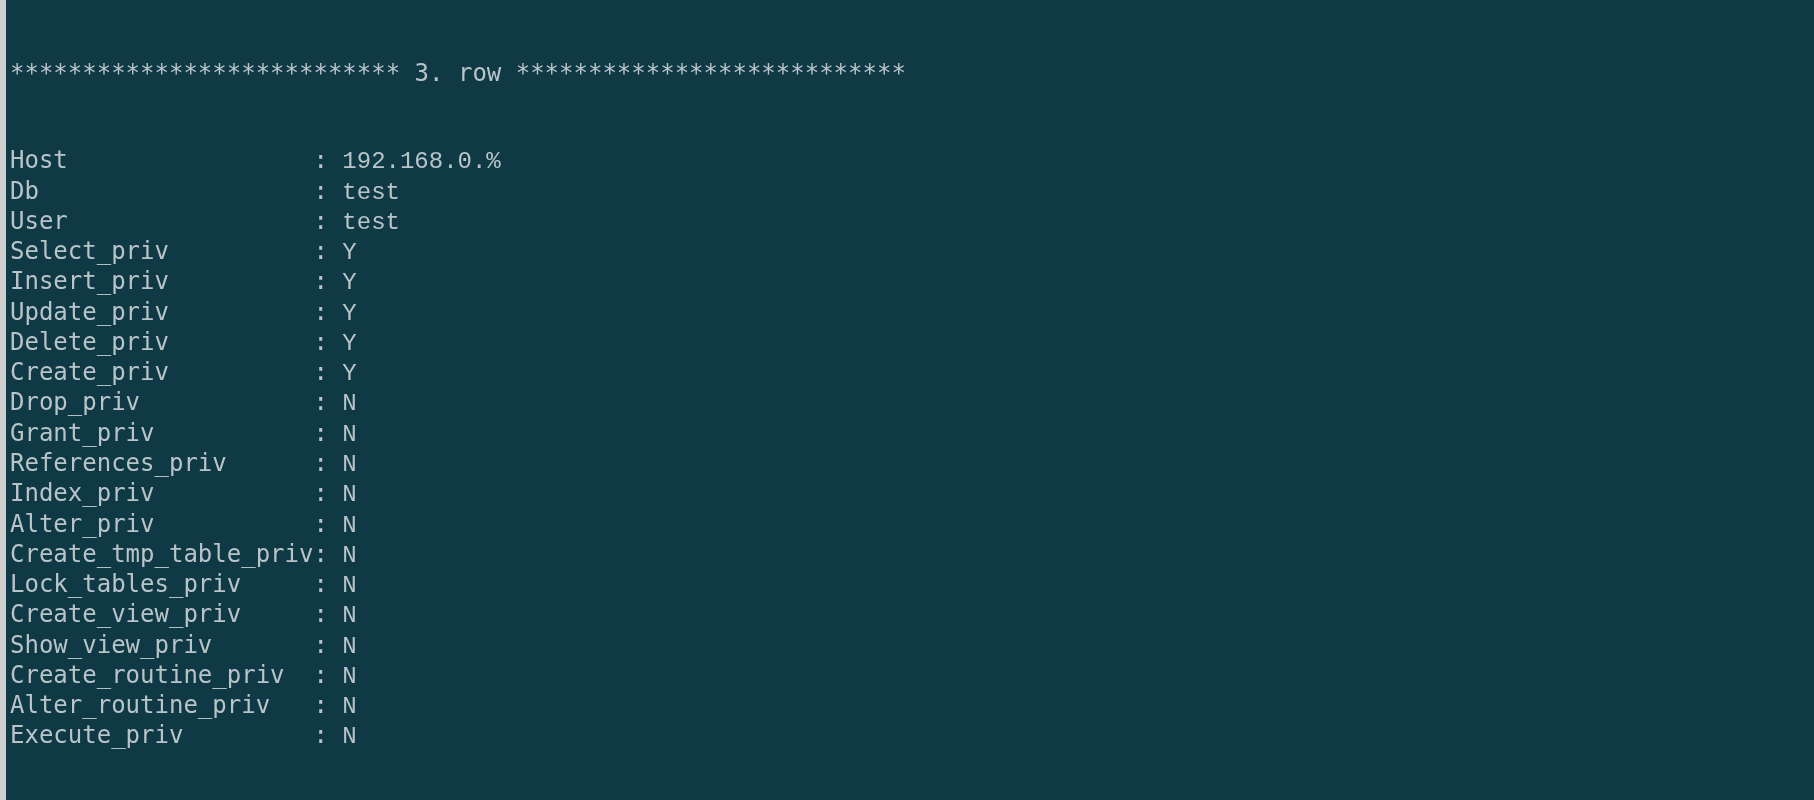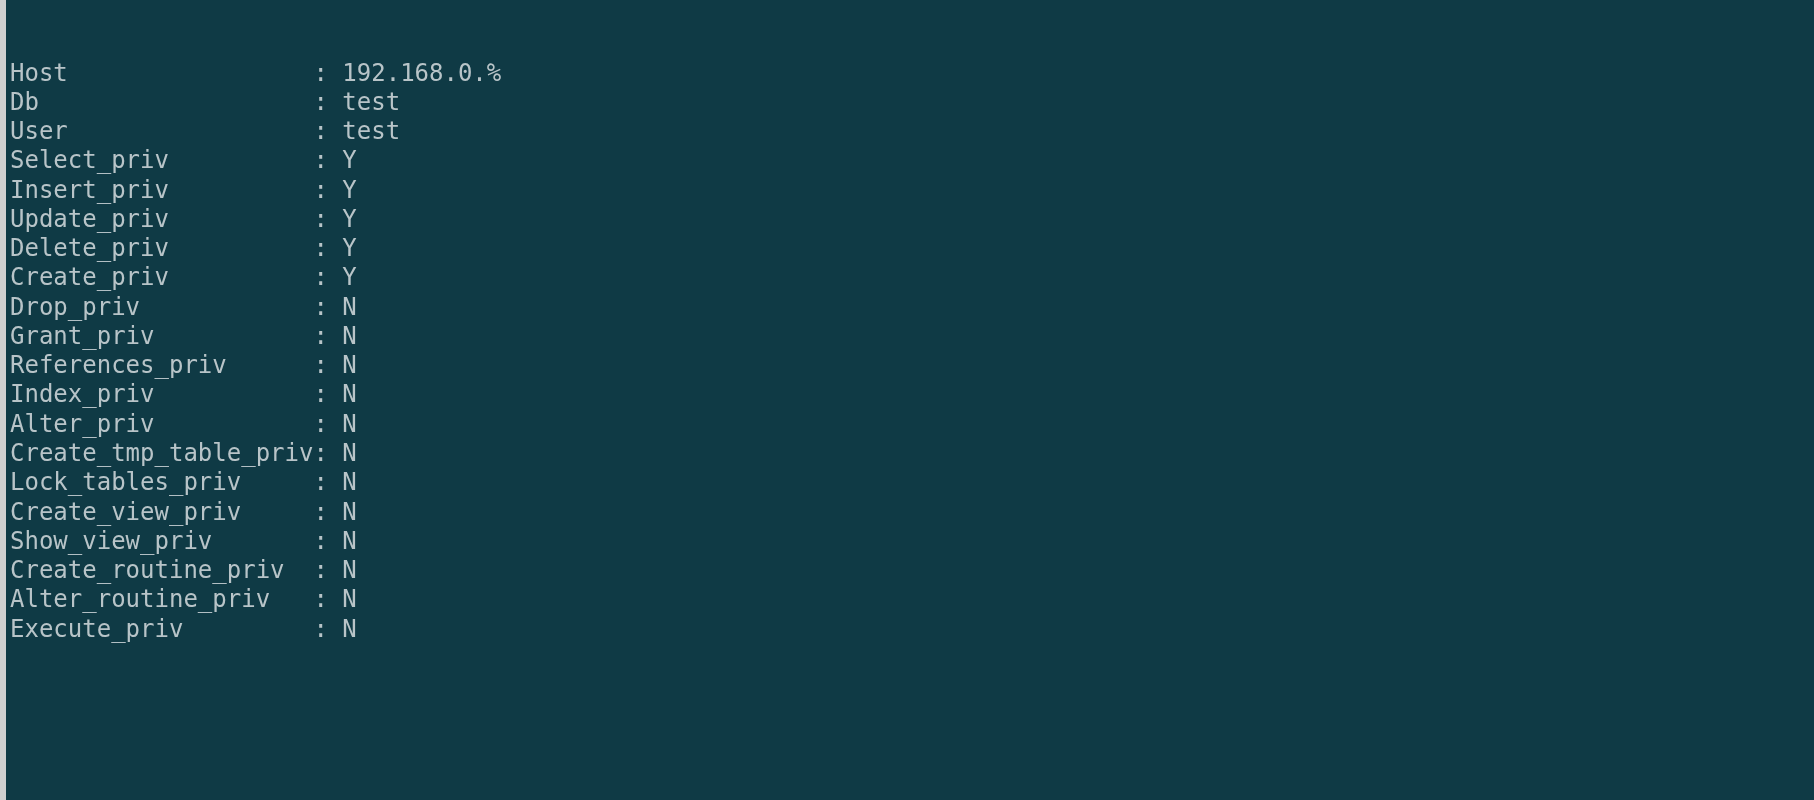--- a/index.html
+++ b/index.html
@@ -25,27 +25,29 @@
     }
     .line {
       display: block;
     }
     .label {
       display: inline-block;
       width: 21ch;
     }
     .value {
       display: inline-block;
+      font-family: Liberation Mono, monospace;
     }
     .row-separator {
       display: block;
     }
     .partial-top {
       display: block;
       opacity: 0.5;
     }
   </style>
 </head>
 <body>
 
 <div class="terminal-content">
+  <span class="row-separator">*************************** 3. row ***************************</span>
   <div id="field-container"><span class="line"><span class="label">Host</span>: <span class="value">192.168.0.%</span></span><span class="line"><span class="label">Db</span>: <span class="value">test</span></span><span class="line"><span class="label">User</span>: <span class="value">test</span></span><span class="line"><span class="label">Select_priv</span>: <span class="value">Y</span></span><span class="line"><span class="label">Insert_priv</span>: <span class="value">Y</span></span><span class="line"><span class="label">Update_priv</span>: <span class="value">Y</span></span><span class="line"><span class="label">Delete_priv</span>: <span class="value">Y</span></span><span class="line"><span class="label">Create_priv</span>: <span class="value">Y</span></span><span class="line"><span class="label">Drop_priv</span>: <span class="value">N</span></span><span class="line"><span class="label">Grant_priv</span>: <span class="value">N</span></span><span class="line"><span class="label">References_priv</span>: <span class="value">N</span></span><span class="line"><span class="label">Index_priv</span>: <span class="value">N</span></span><span class="line"><span class="label">Alter_priv</span>: <span class="value">N</span></span><span class="line"><span class="label">Create_tmp_table_priv</span>: <span class="value">N</span></span><span class="line"><span class="label">Lock_tables_priv</span>: <span class="value">N</span></span><span class="line"><span class="label">Create_view_priv</span>: <span class="value">N</span></span><span class="line"><span class="label">Show_view_priv</span>: <span class="value">N</span></span><span class="line"><span class="label">Create_routine_priv</span>: <span class="value">N</span></span><span class="line"><span class="label">Alter_routine_priv</span>: <span class="value">N</span></span><span class="line"><span class="label">Execute_priv</span>: <span class="value">N</span></span></div>
 </div>
 
 </body></html>

